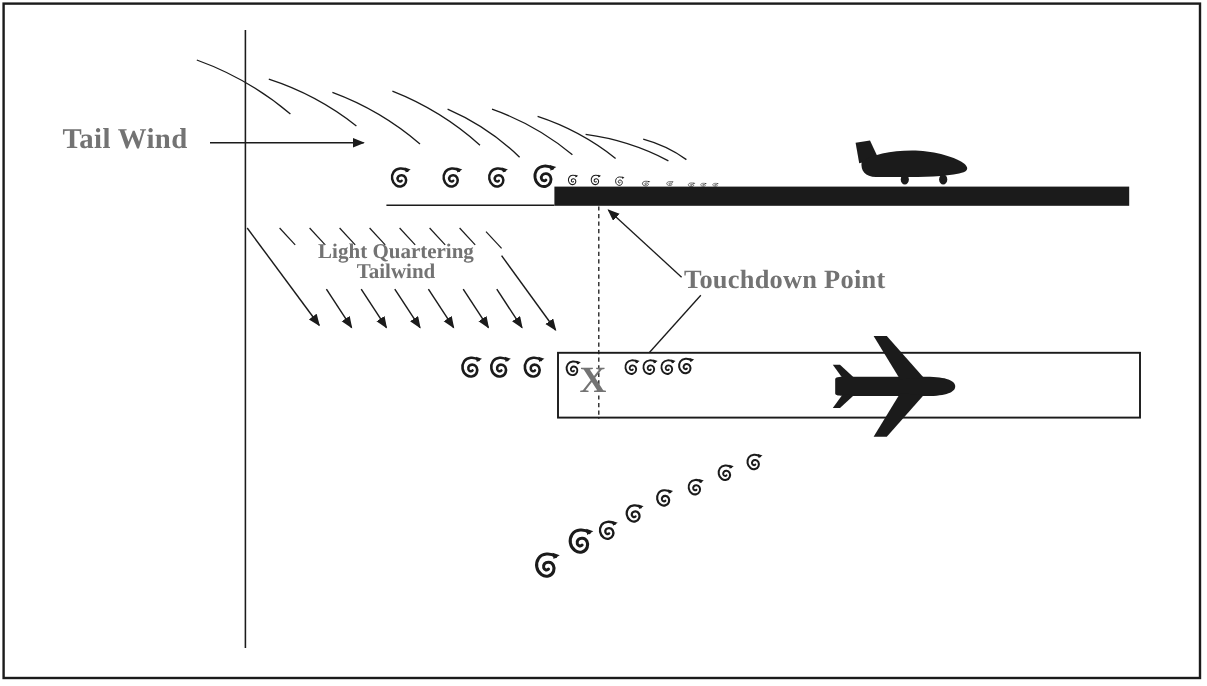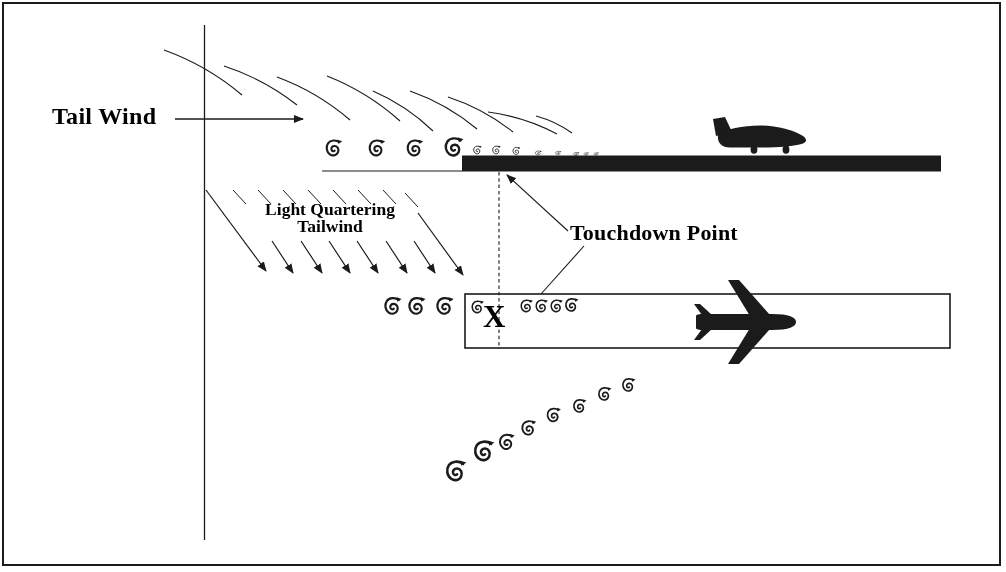--- a/index.html
+++ b/index.html
@@ -6,21 +6,21 @@
   .canvas{
     position:relative;
     width:1006px;height:572px;
     background:#ffffff;
     overflow:hidden;
     font-family:"Liberation Serif", serif;
   }
   .canvas svg.layer{position:absolute;left:0;top:0;}
   .lbl{
     position:absolute;
-    color:#000000;
+    color:#737373;
     white-space:nowrap;
     user-select:none;
   }
   .lbl-tailwind{left:52px;top:103px;font-size:24px;font-weight:600;letter-spacing:.3px;}
   .lbl-quartering{left:240px;top:201px;width:180px;text-align:center;font-size:17.5px;font-weight:700;line-height:17px;white-space:normal;}
   .lbl-touchdown{left:570px;top:220px;font-size:22px;font-weight:600;letter-spacing:.2px;}
   .lbl-xmark{left:483px;top:302px;font-size:31px;font-weight:700;line-height:30px;}
 </style>
 </head>
 <body>

